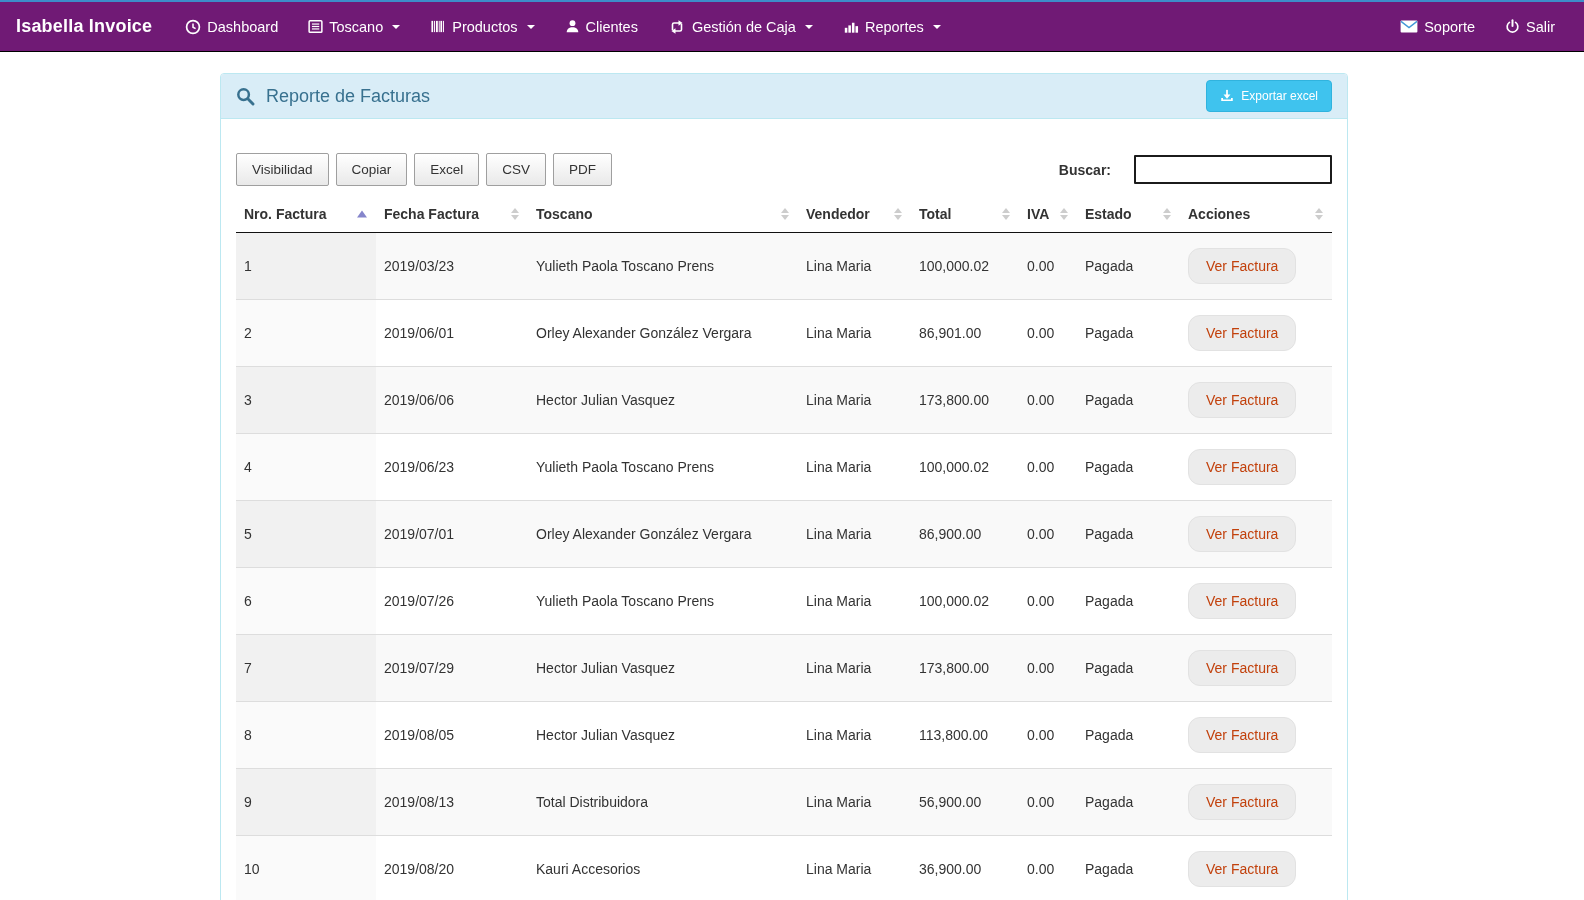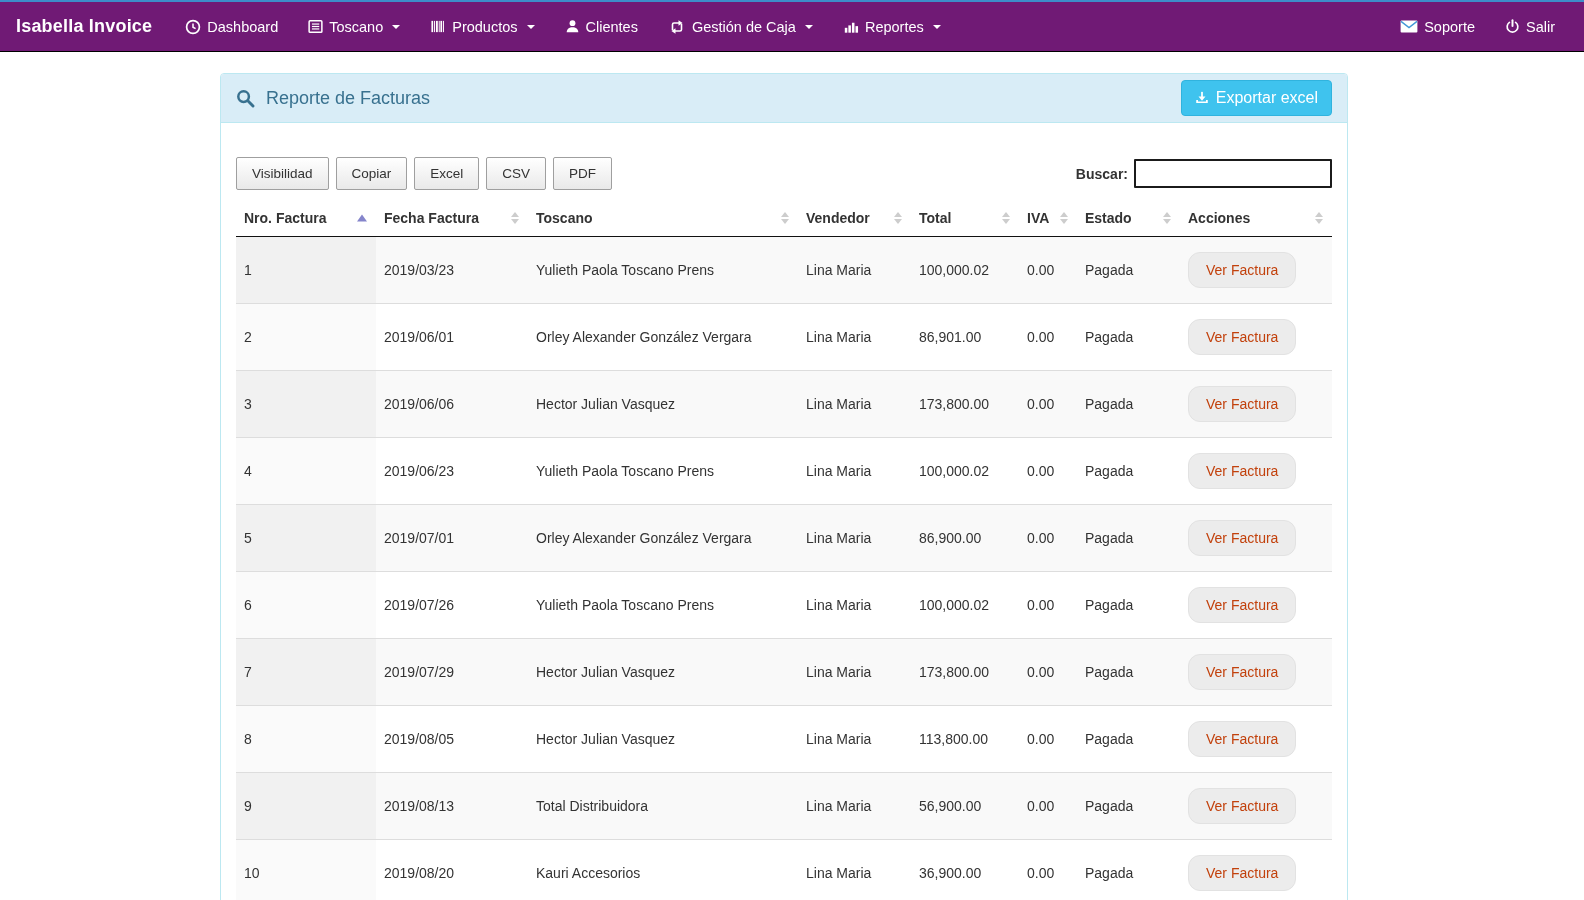--- a/index.html
+++ b/index.html
@@ -60,21 +60,21 @@
     border-bottom: 1px solid #bce8f1;
     color: #38718f;
     padding: 6px 15px;
     display: flex; align-items: center; justify-content: space-between;
   }
   .panel-title { display: flex; align-items: center; gap: 11px; font-size: 18px; }
   .export-btn {
     background: #3fc3ee;
     border: 1px solid #30b3de;
     color: #fff;
-    font-size: 16px;
+    font-size: 12px;
     padding: 8px 13px;
     border-radius: 4px;
     display: flex; align-items: center; gap: 7px;
     cursor: pointer;
     font-family: inherit;
   }
   .panel-body { padding: 15px 15px 12px; }
 
   
   .toolbar { display: flex; align-items: center; margin: 19px 0 10px; }
@@ -82,21 +82,21 @@
   .dt-btn {
     background: linear-gradient(#ffffff, #e9e9e9);
     border: 1px solid #9f9f9f;
     border-radius: 2px;
     padding: 8px 15px;
     font-size: 13.5px;
     color: #333;
     cursor: pointer;
     font-family: inherit;
   }
-  .search-wrap { margin-left: auto; display: flex; align-items: center; gap: 6px; font-size: 14px; font-weight: bold; }
+  .search-wrap { margin-left: auto; display: flex; align-items: center; gap: 23px; font-size: 14px; font-weight: bold; }
   .search-input {
     width: 198px; height: 29px;
     border: 2px solid #1b1b1b;
     border-radius: 1px;
     padding: 0 7px;
     font-size: 14px;
     font-family: inherit;
   }
 
   

